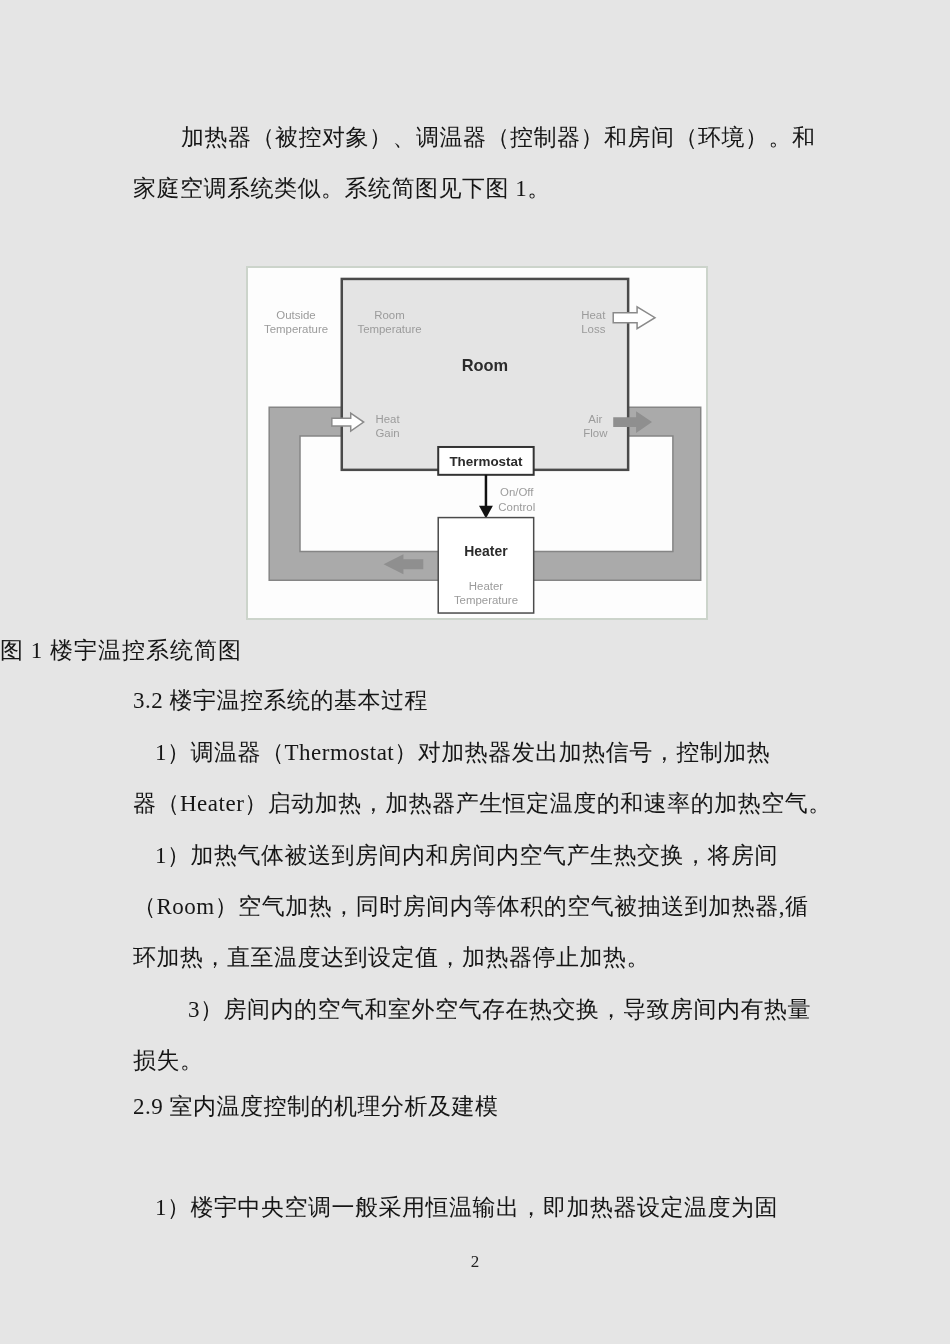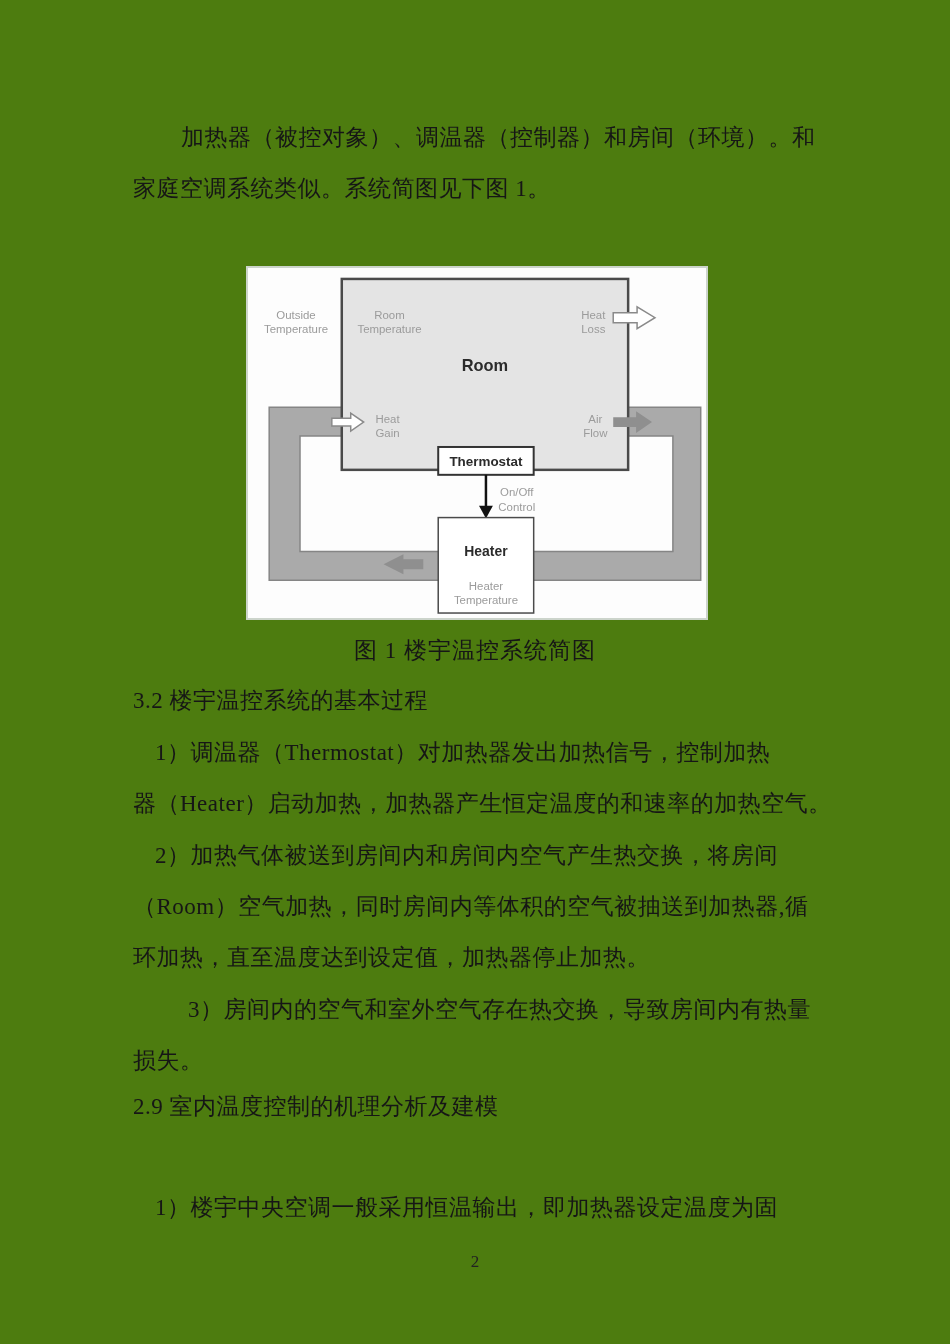--- a/index.html
+++ b/index.html
@@ -1,24 +1,24 @@
 <!DOCTYPE html>
 <html><head>
 <meta charset="utf-8">
 <style>
   html,body{margin:0;padding:0;background:#888;}
   .page{
-    position:relative;width:950px;height:1344px;background:#4d7c0f;
+    position:relative;width:950px;height:1344px;background:#e5e5e5;
     font-family:"Liberation Serif","DejaVu Serif",serif;color:#141414;overflow:hidden;
   }
   .tline{
     position:absolute;font-size:23px;line-height:28px;white-space:pre;color:#161616;
     letter-spacing:0.5px;
   }
-  .center-line{left:0;width:950px;text-align:center;letter-spacing:1px;}
+  .center-line{left:0;width:950px;text-align:left;letter-spacing:1px;}
   .pagenum{position:absolute;left:0;width:950px;text-align:center;font-size:17px;color:#222;}
   .figure{
     position:absolute;left:246px;top:266px;width:458px;height:350px;
     background:#fdfdfd;border:2px solid #ccd4cb;
   }
   .figure svg{display:block;}
   .lblgray{fill:#9b9b9b;font-family:"Liberation Sans","DejaVu Sans",sans-serif;font-size:11.5px;}
   .lblbold{fill:#2b2b2b;font-family:"Liberation Sans","DejaVu Sans",sans-serif;font-weight:bold;}
 </style>
 </head>
@@ -73,21 +73,21 @@
     </svg>
   </div>
 
   <div class="tline center-line" style="top:637px;">图 1 楼宇温控系统简图</div>
 
   <div class="tline" style="left:133px;top:687px;text-align:right;">3.2 楼宇温控系统的基本过程</div>
 
   <div class="tline" style="left:155px;top:739px;">1）调温器（Thermostat）对加热器发出加热信号，控制加热</div>
   <div class="tline" style="left:133px;top:790px;">器（Heater）启动加热，加热器产生恒定温度的和速率的加热空气。</div>
 
-  <div class="tline" style="left:155px;top:842px;">2）加热气体被送到房间内和房间内空气产生热交换，将房间</div>
+  <div class="tline" style="left:155px;top:842px;">1）加热气体被送到房间内和房间内空气产生热交换，将房间</div>
   <div class="tline" style="left:133px;top:893px;">（Room）空气加热，同时房间内等体积的空气被抽送到加热器,循</div>
   <div class="tline" style="left:133px;top:944px;">环加热，直至温度达到设定值，加热器停止加热。</div>
 
   <div class="tline" style="left:155px;top:996px;margin-left:33px;">3）房间内的空气和室外空气存在热交换，导致房间内有热量</div>
   <div class="tline" style="left:133px;top:1047px;text-align:right;">损失。</div>
 
   <div class="tline" style="left:133px;top:1093px;">2.9 室内温度控制的机理分析及建模</div>
 
   <div class="tline" style="left:155px;top:1146px;margin-top:48px;">1）楼宇中央空调一般采用恒温输出，即加热器设定温度为固</div>
 

